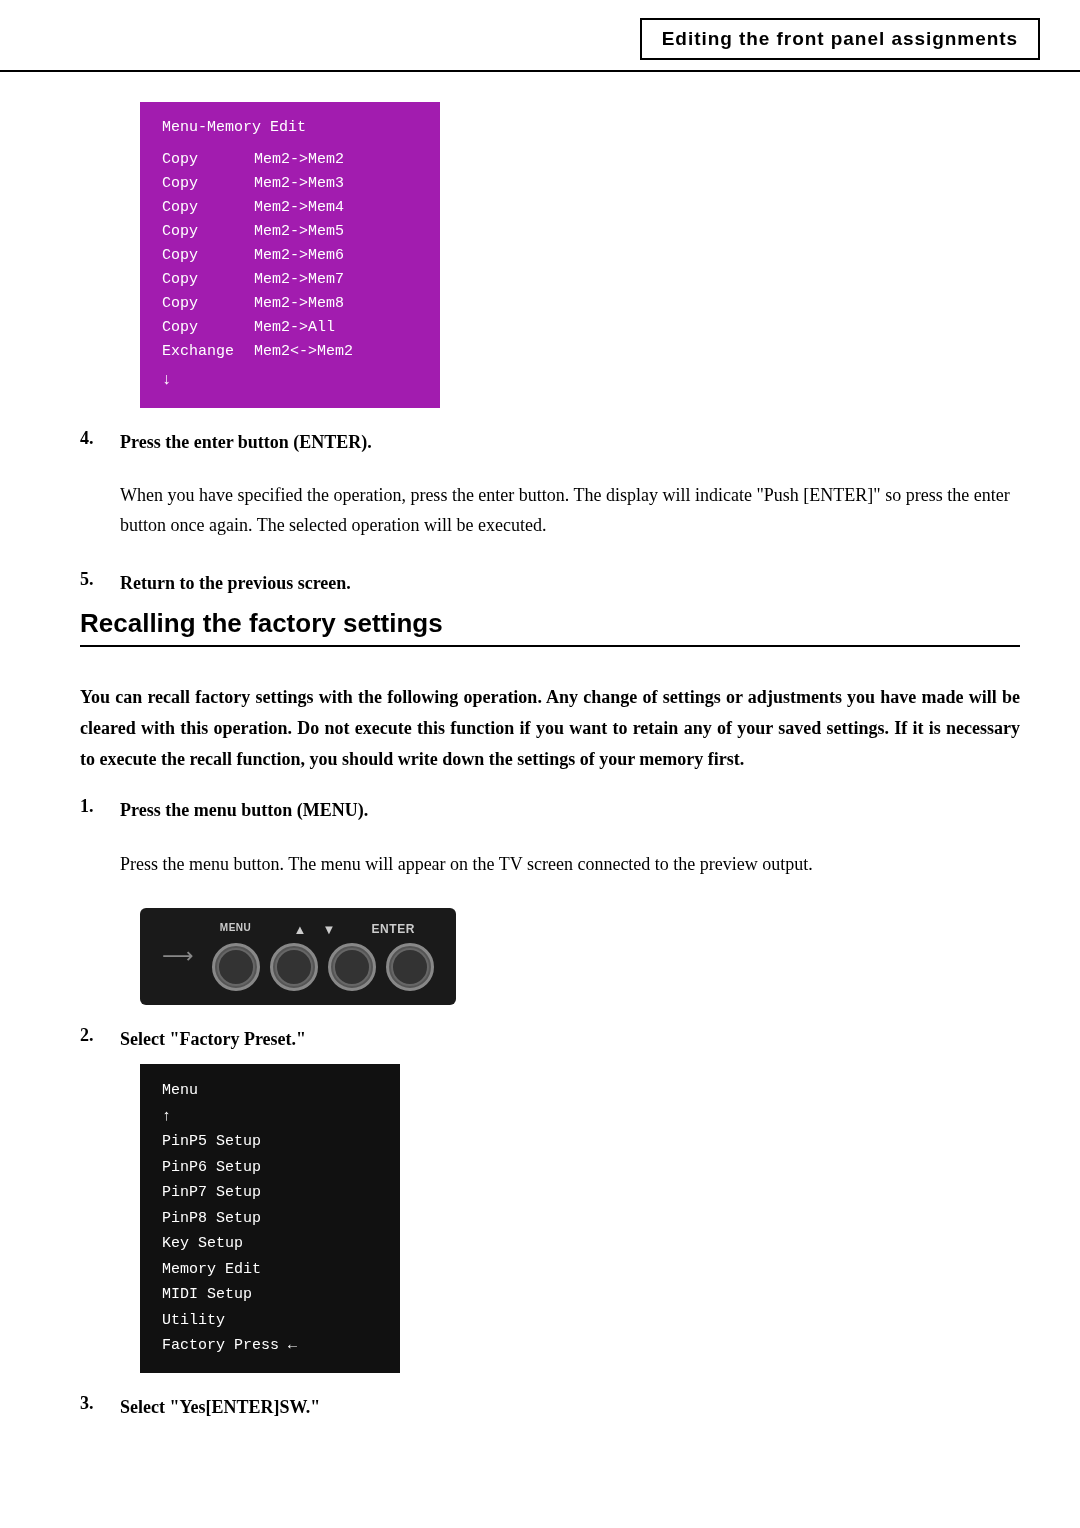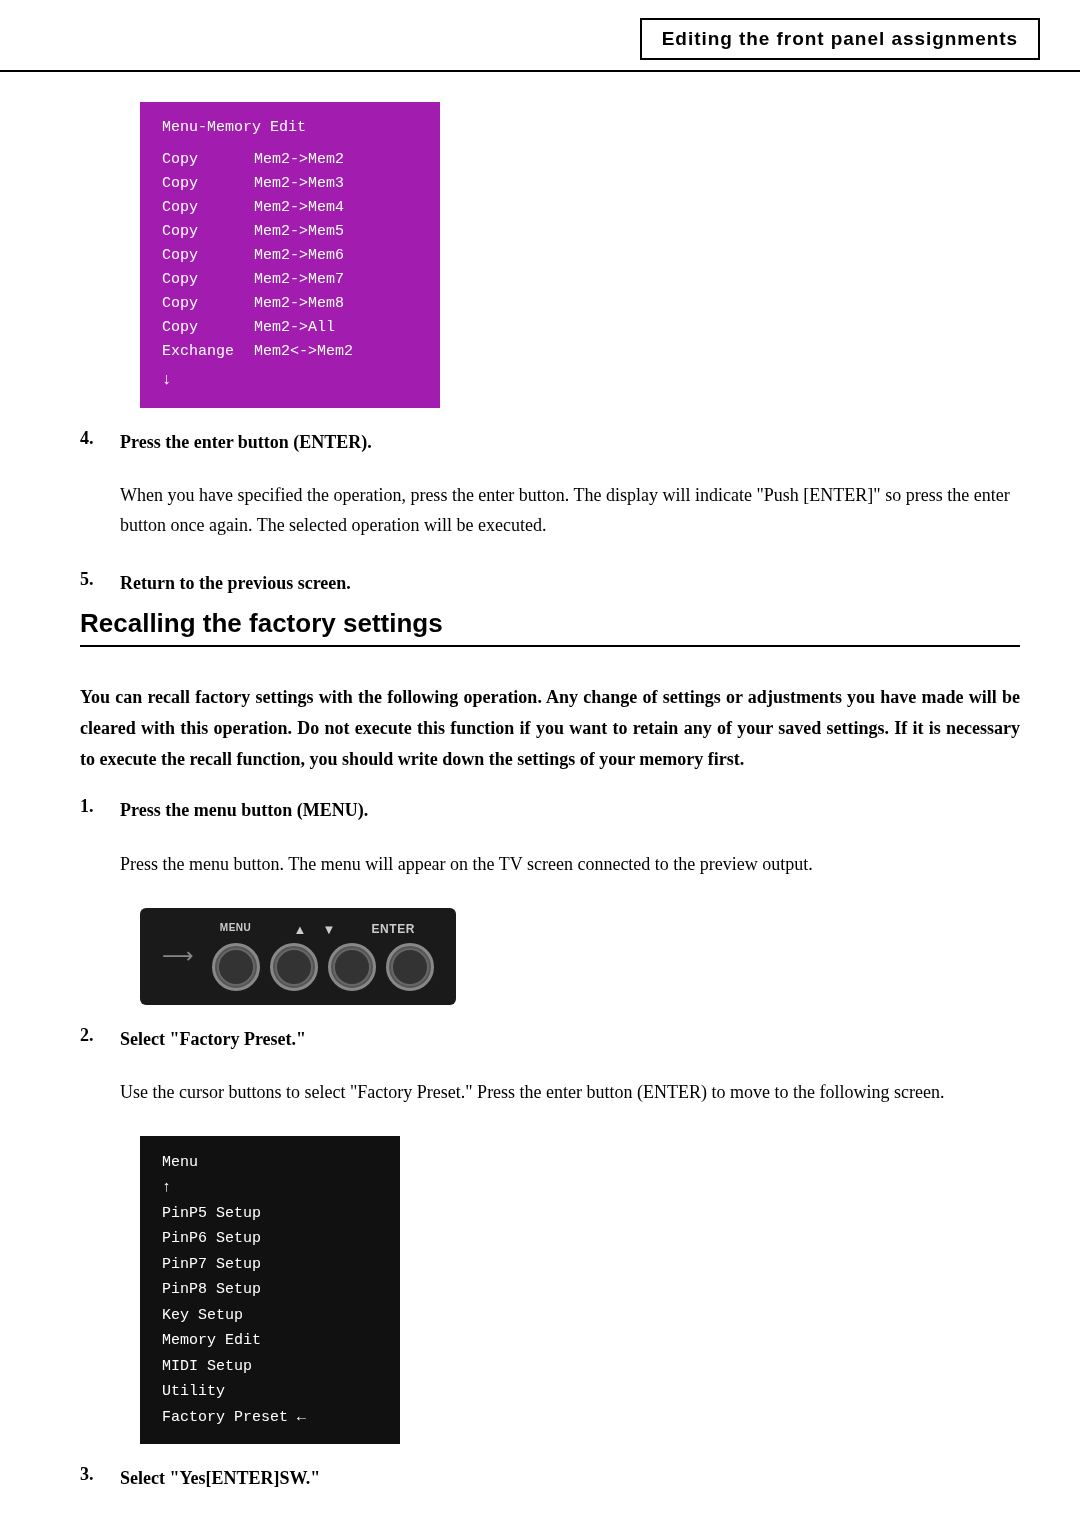--- a/index.html
+++ b/index.html
@@ -321,27 +321,26 @@
           </div>
         </div>
       </div>
     </div>
 
     
     <div class="step">
       <div class="step-number">2.</div>
       <div class="step-content">
         <span class="step-inline">Select "Factory Preset."</span>
-        <div class="step-desc">Use the cursor buttons to select "Factory Preset." Press the enter button (ENTER) to move to the following screen.</div>
       </div>
     </div>
 
     
     <div class="menu-screen2" id="menu-screen2-box">
-    <div>Menu</div><div>↑</div><div>PinP5 Setup</div><div>PinP6 Setup</div><div>PinP7 Setup</div><div>PinP8 Setup</div><div>Key Setup</div><div>Memory Edit</div><div>MIDI Setup</div><div>Utility</div><div>Factory Preset ←</div></div>
+    <div>Menu</div><div>↑</div><div>PinP5 Setup</div><div>PinP6 Setup</div><div>PinP7 Setup</div><div>PinP8 Setup</div><div>Key Setup</div><div>Memory Edit</div><div>MIDI Setup</div><div>Utility</div><div>Factory Press ←</div></div>
 
     
     <div class="step">
       <div class="step-number">3.</div>
       <div class="step-content">
         <span class="step-inline">Select "Yes[ENTER]SW."</span>
         
       </div>
     </div>
 

